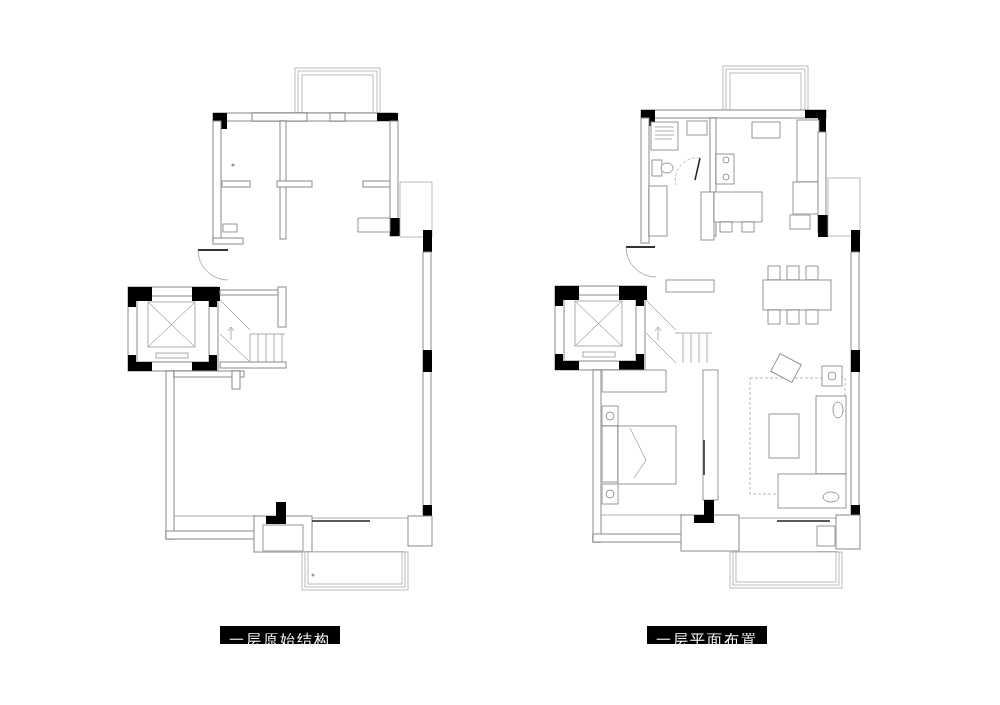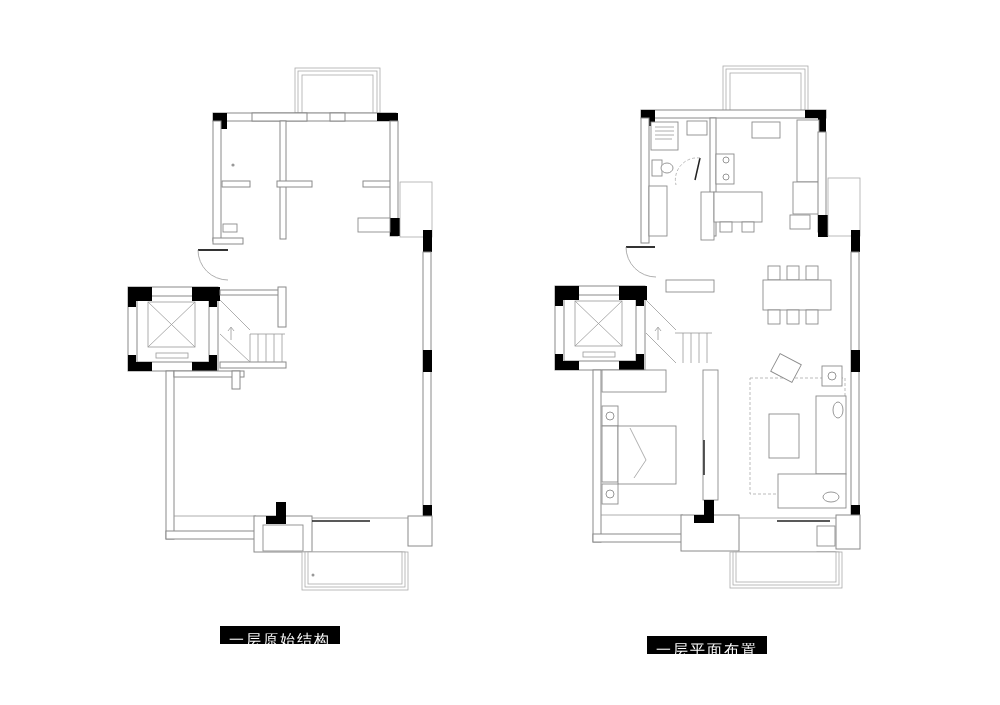--- a/index.html
+++ b/index.html
@@ -4,21 +4,21 @@
 <style>
   html, body { margin:0; padding:0; background:#ffffff; }
   body { width:1000px; height:705px; position:relative; overflow:hidden; font-family:"DejaVu Sans", sans-serif; }
   svg.plan { position:absolute; left:0; top:0; }
   .label {
     position:absolute; background:#000; color:#fff;
     font-family:"DejaVu Sans", sans-serif; font-size:15px; letter-spacing:2px;
     height:18px; line-height:28px; text-align:center;
   }
   #label-left { left:220px; top:626px; width:120px; }
-  #label-right { left:647px; top:626px; width:120px;margin-top:10px; }
+  #label-right { left:647px; top:626px; width:120px; }
   .w { fill:#fff; stroke:#8a8a8a; stroke-width:1; }
   .col { fill:#000; }
   .ln { fill:none; stroke:#9a9a9a; stroke-width:0.8; }
   .lnd { fill:none; stroke:#aaa; stroke-width:0.8; stroke-dasharray:3 2; }
   .fur { fill:#fff; stroke:#8c8c8c; stroke-width:0.9; }
   .glass { fill:#fff; stroke:#aaa; stroke-width:0.8; }
 </style>
 </head>
 <body>
 

